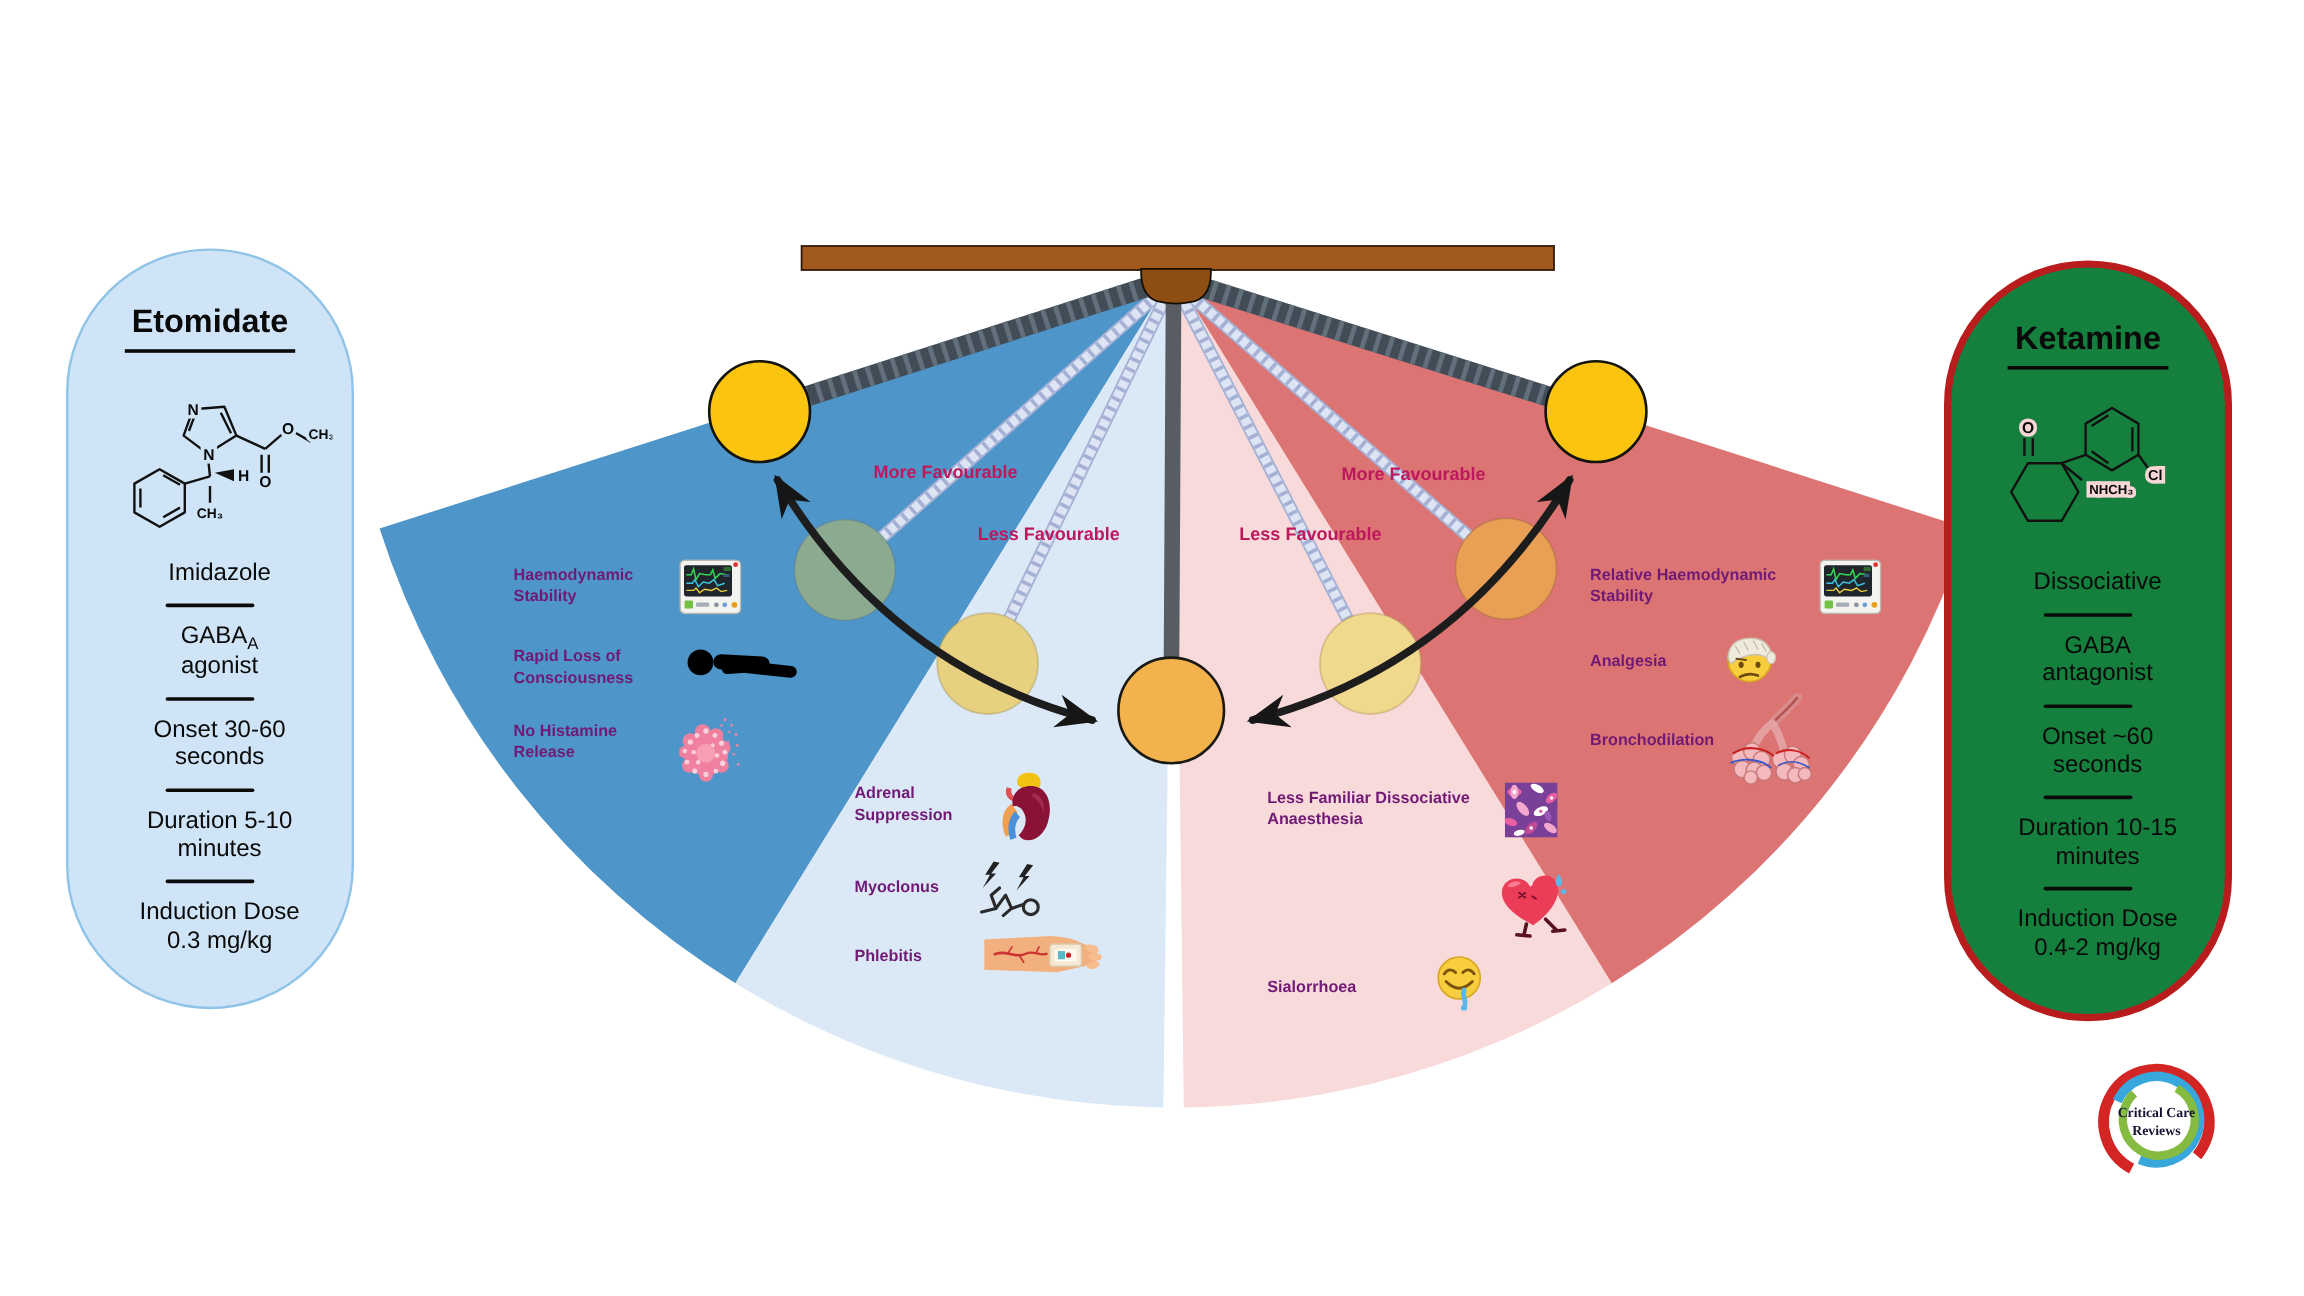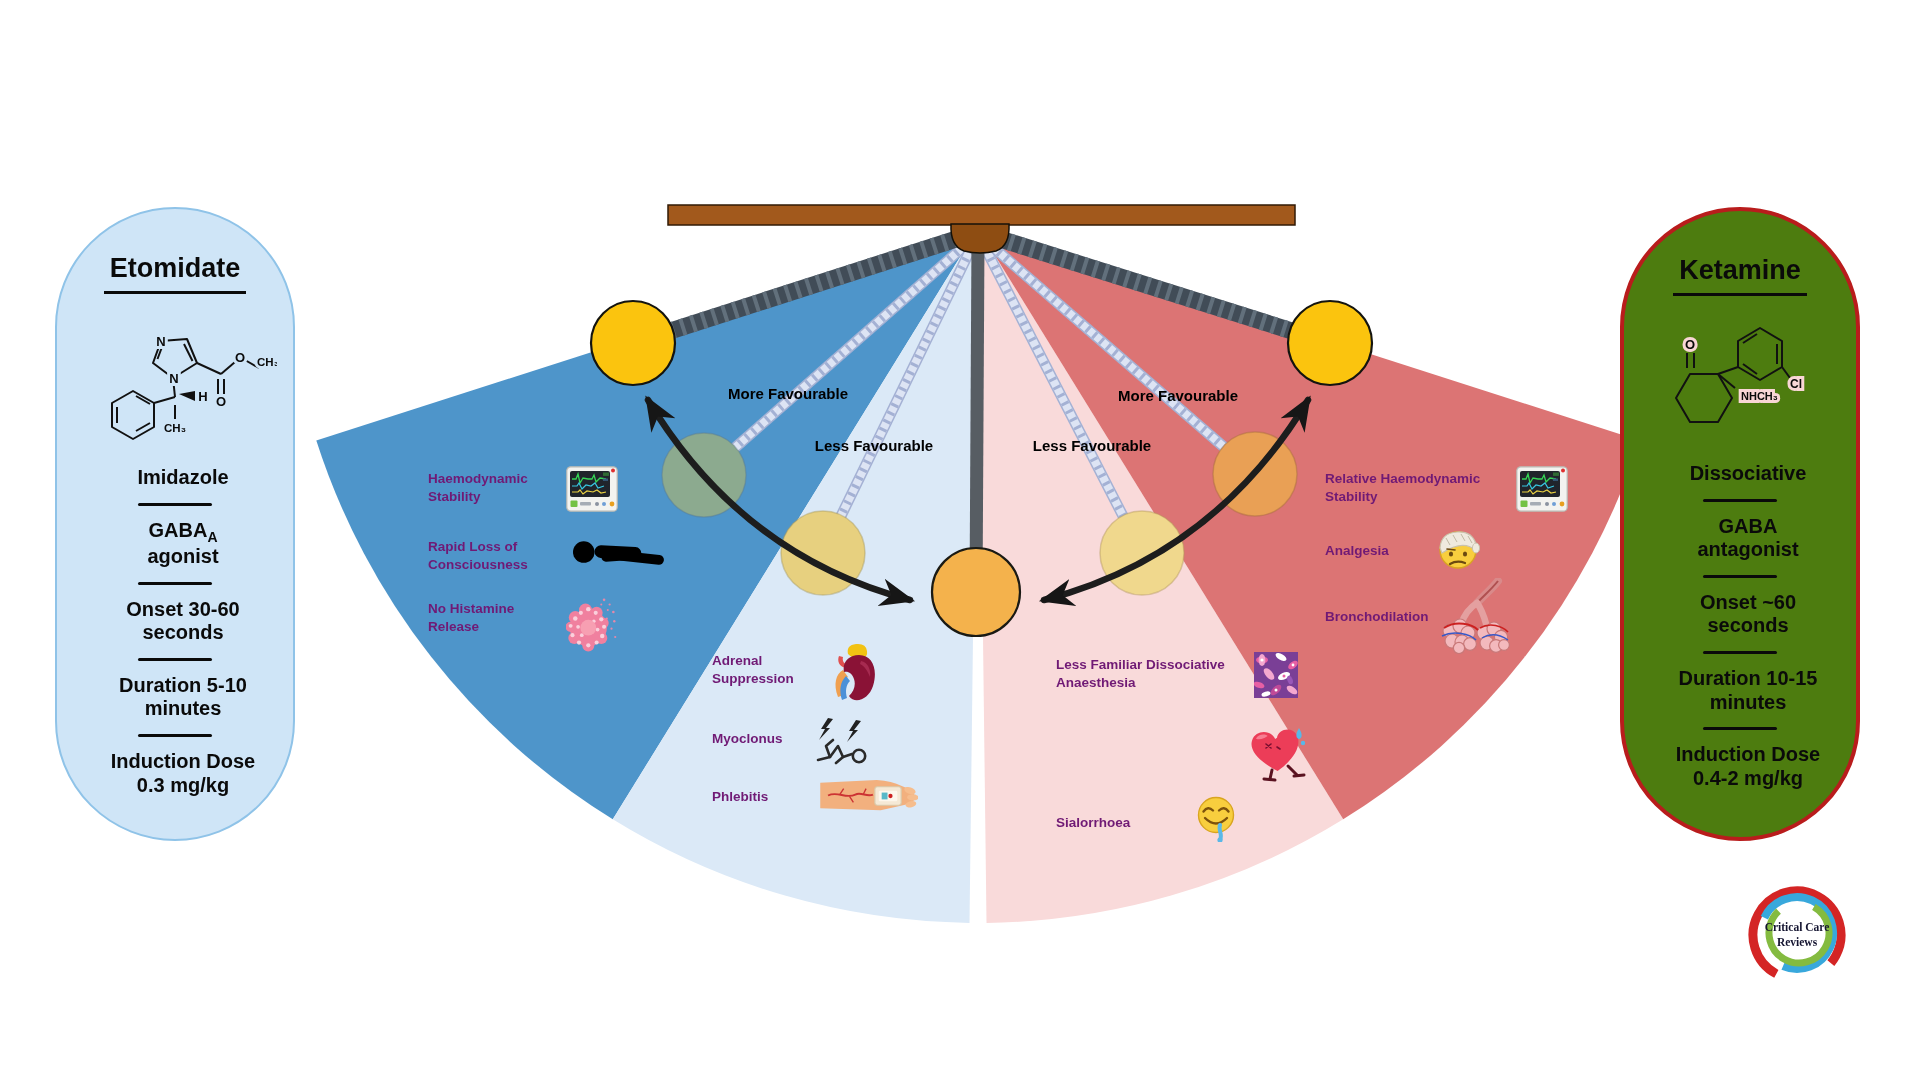--- a/index.html
+++ b/index.html
@@ -7,31 +7,31 @@
          font-family:"Liberation Sans",sans-serif;background:#fff;}
   #scene{position:absolute;left:0;top:0;}
   .abs{position:absolute;}
   
   #title-banner{left:731px;top:107px;width:519px;height:81px;border:1px solid #3a3a3a;
     border-radius:41px;display:flex;align-items:center;justify-content:center;
     background:linear-gradient(90deg,#4f9fd6 0%,#cfe2f1 38%,#f3f1f2 50%,#eed7d7 62%,#e27e7e 100%);}
   #title-banner span{font-size:33px;font-weight:bold;color:#0a0a0a;letter-spacing:.5px;}
   
   .wlabel{font-size:13.5px;font-weight:bold;color:#701a75;line-height:1.3;}
-  .wfav{font-size:15px;font-weight:bold;color:#000000;text-align:center;line-height:1.25;}
+  .wfav{font-size:15px;font-weight:bold;color:#be185d;text-align:center;line-height:1.25;}
   .lh-big{line-height:1.95;}
   .icon{position:absolute;}
   
   .drug-card{position:absolute;width:240px;height:634px;border-radius:120px;
     display:flex;flex-direction:column;align-items:center;box-sizing:border-box;padding-top:44px;}
   #card-etomidate{left:55px;top:207px;background:#cfe5f7;border:2px solid #8fc3e8;}
-  #card-ketamine{left:1620px;top:207px;background:#4d7c0f;border:4px solid #b91c1c;}
+  #card-ketamine{left:1620px;top:217px;background:#15803d;border:6px solid #b91c1c;}
   .card-title{font-size:27px;font-weight:bold;color:#0a0a0a;border-bottom:3px solid #0a0a0a;
     padding:0 6px 7px 6px;margin-bottom:6px;}
-  .card-item{font-size:20px;font-weight:bold;color:#0a0a0a;text-align:center;width:160px;line-height:1.18;margin-left:16px;}
+  .card-item{font-size:20px;font-weight:normal;color:#0a0a0a;text-align:center;width:160px;line-height:1.18;margin-left:16px;}
   .divider{width:74px;height:3px;background:#0a0a0a;margin:13px auto 13px auto;border-radius:2px;}
   .mol{margin:2px 0 6px 0;}
   .atom{font-weight:bold;fill:#0a0a0a;paint-order:stroke;stroke-width:6px;}
   .atom.on-blue{stroke:#cfe5f7;}
   .atom.on-pink{stroke:#f9d6d6;}
   sub{font-size:70%;}
 </style>
 </head>
 <body>
 

